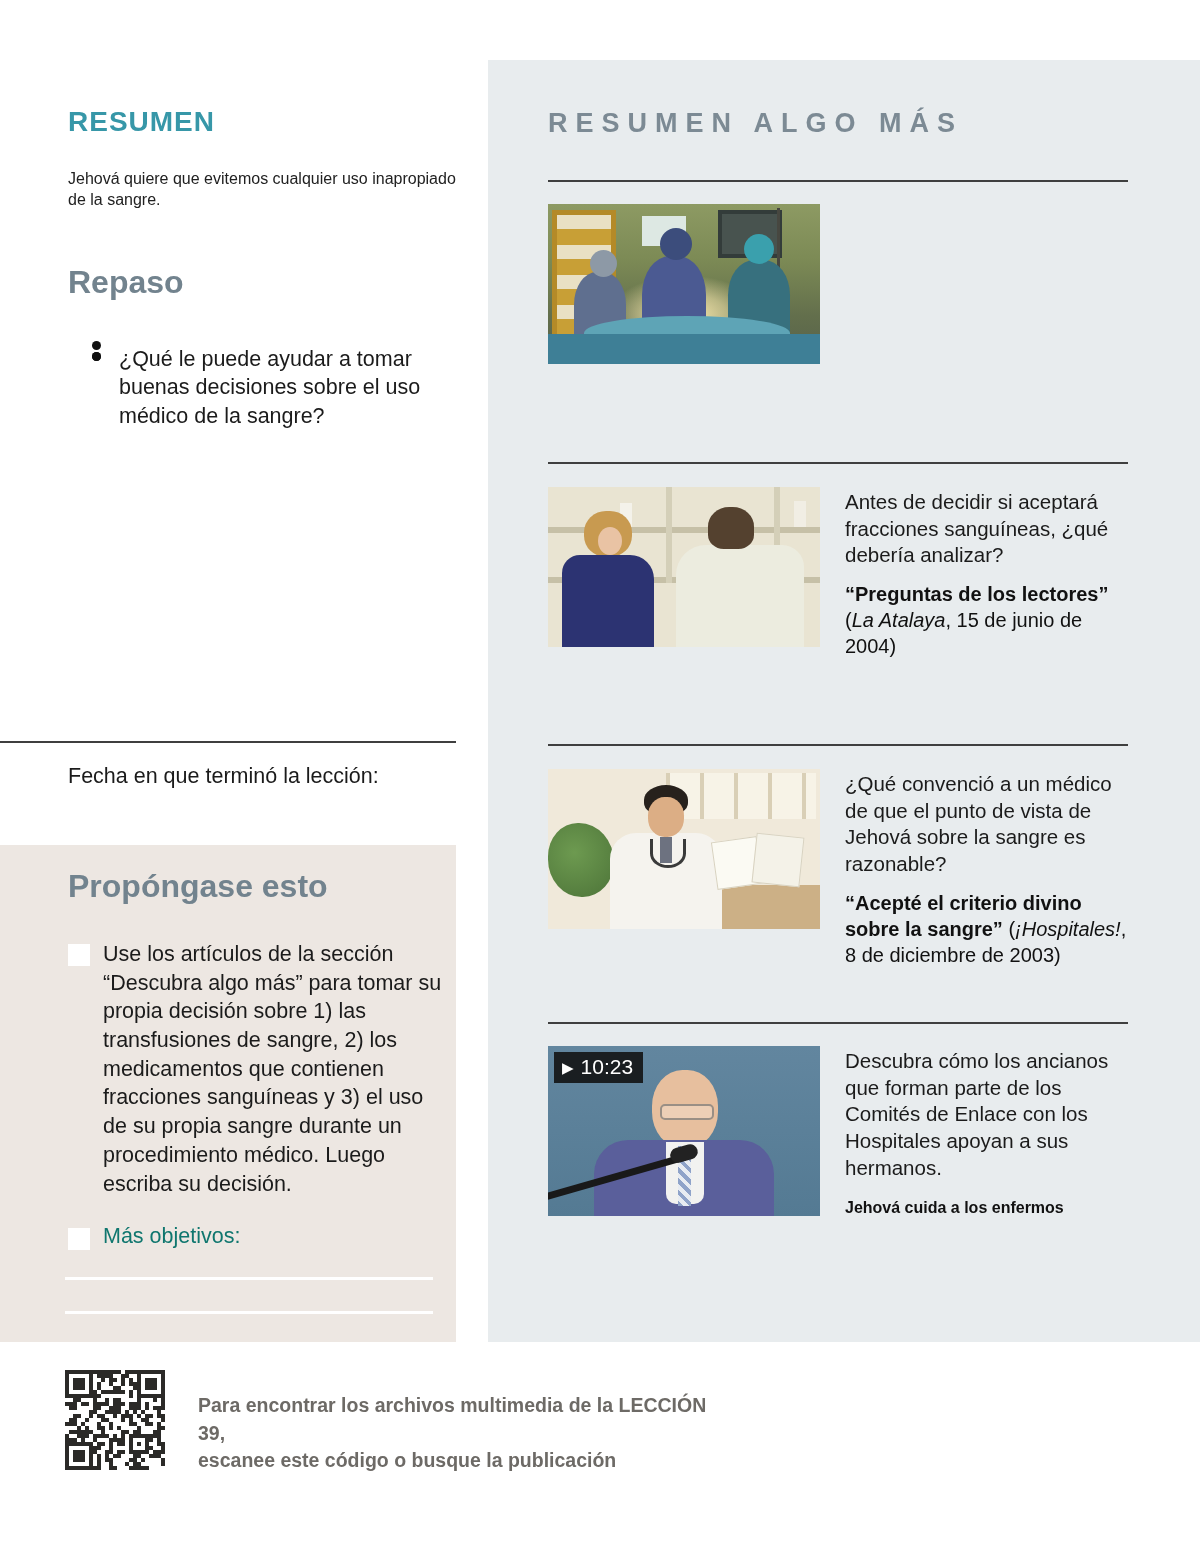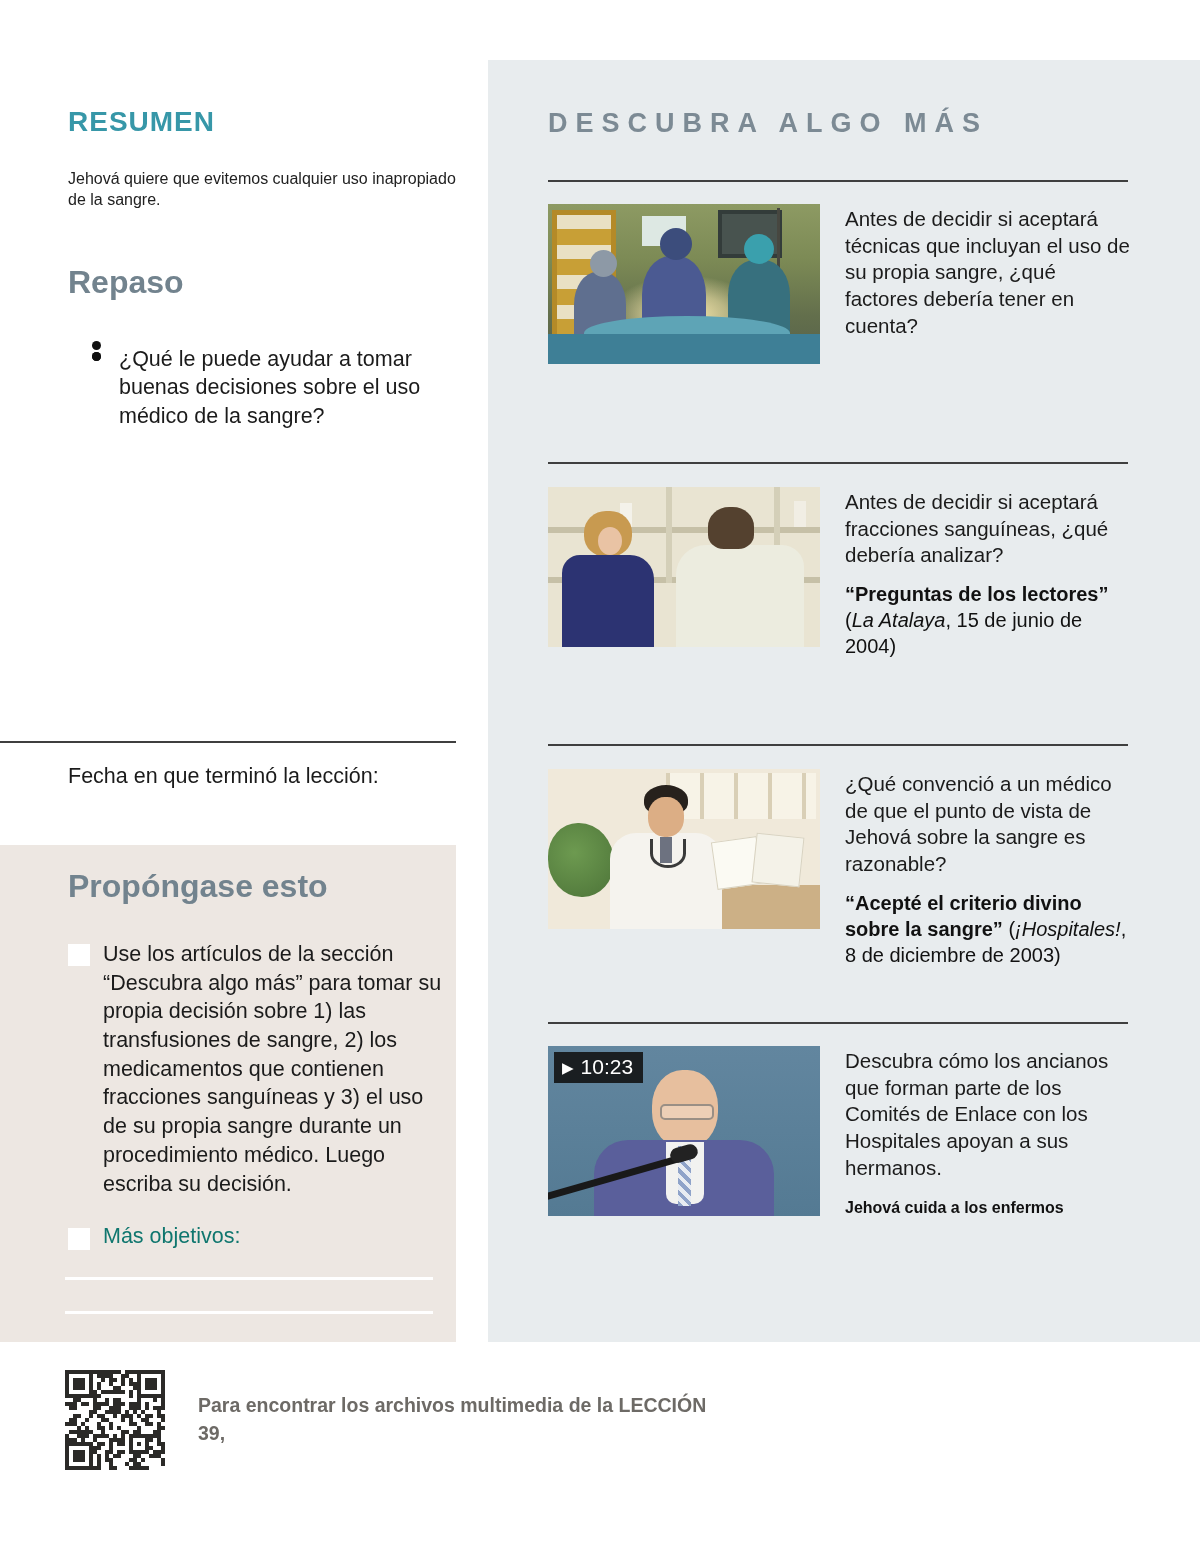--- a/index.html
+++ b/index.html
@@ -372,24 +372,25 @@
       <rect x="0" y="72" width="28" height="28" fill="#2b2a28"></rect>
       <rect x="4" y="76" width="20" height="20" fill="#ffffff"></rect>
       <rect x="8" y="80" width="12" height="12" fill="#2b2a28"></rect>
       <rect x="64" y="64" width="20" height="20" fill="#2b2a28"></rect>
       <rect x="68" y="68" width="12" height="12" fill="#ffffff"></rect>
       <rect x="72" y="72" width="4" height="4" fill="#2b2a28"></rect>
     </svg>
 </div>
 <div class="abs qr-caption">
   <span class="ln">Para encontrar los archivos multimedia de la LECCIÓN 39,</span>
+  <span class="ln">escanee este código o busque la publicación</span>
 </div>
 
 <div class="abs panel"></div>
-<div class="abs panel-title">DESCUBRA ALGO MÁS</div>
+<div class="abs panel-title">RESUMEN ALGO MÁS</div>
 
 <div class="abs divider d1"></div>
 <div class="abs divider d2"></div>
 <div class="abs divider d3"></div>
 <div class="abs divider d4"></div>
 
 <div class="abs entry e1">
   <div class="photo p1">
     <div class="s cabinet"></div>
     <div class="s window"></div>
@@ -399,21 +400,20 @@
     <div class="s b3"></div>
     <div class="s h3"></div>
     <div class="s b2"></div>
     <div class="s h2"></div>
     <div class="s b1"></div>
     <div class="s h1"></div>
     <div class="s mound"></div>
     <div class="s drape"></div>
   </div>
   <div class="etext">
-    <p class="q">Antes de decidir si aceptará técnicas que incluyan el uso de su propia sangre, ¿qué factores debería tener en cuenta?</p>
   </div>
 </div>
 
 <div class="abs entry e2">
   <div class="photo p2">
     <div class="s shelfh1"></div>
     <div class="s shelfh2"></div>
     <div class="s shelfv1"></div>
     <div class="s shelfv2"></div>
     <div class="s bottle1"></div>

